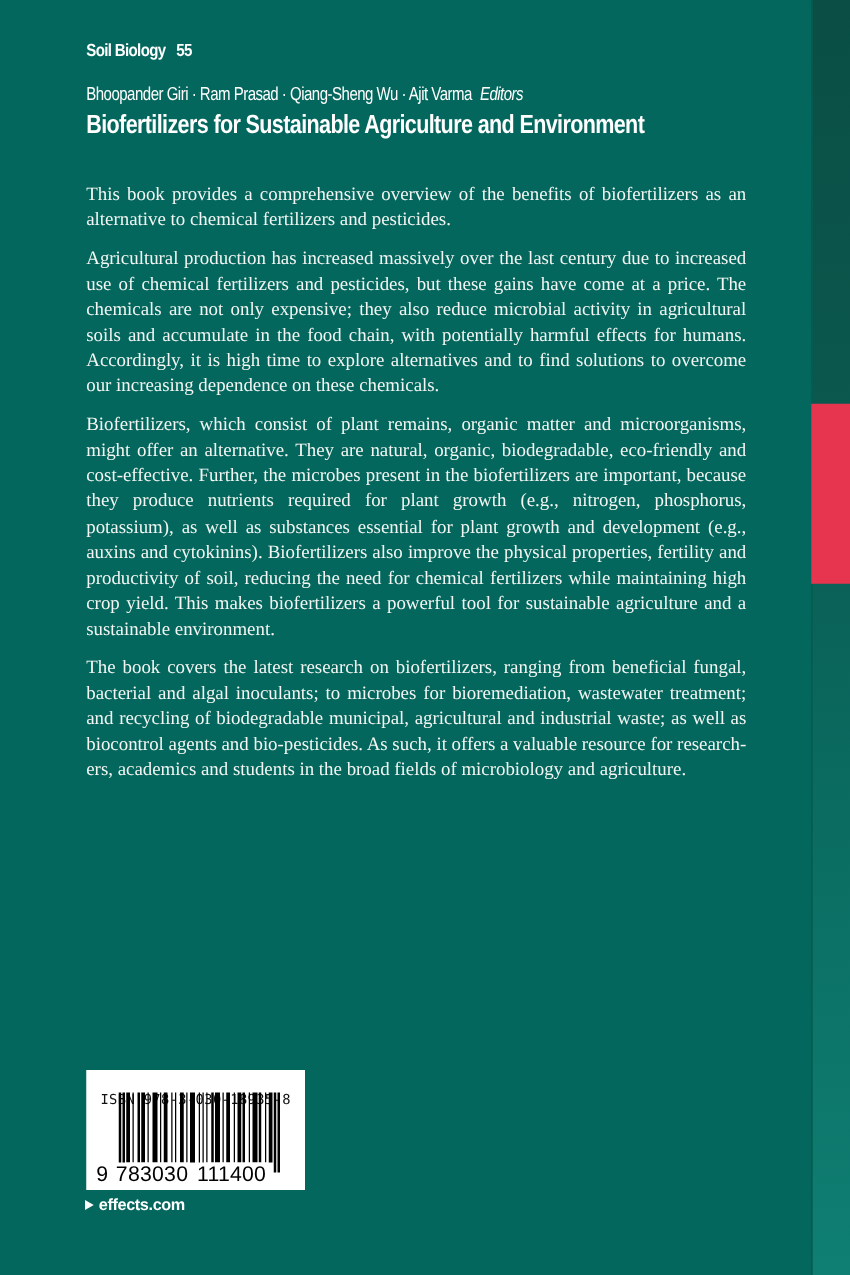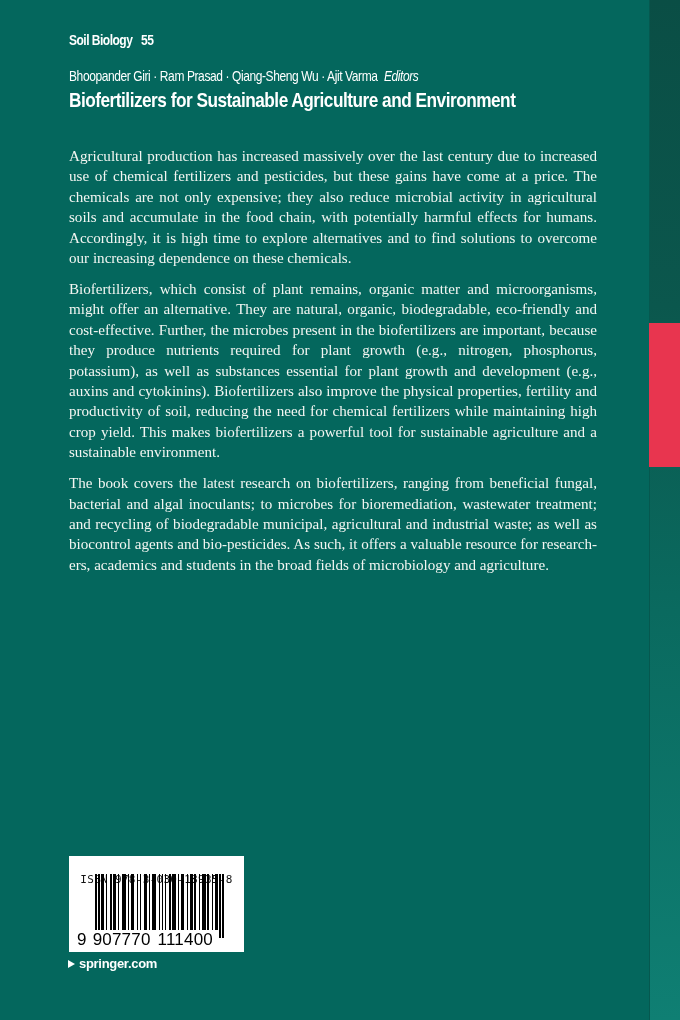--- a/index.html
+++ b/index.html
@@ -98,20 +98,21 @@
   <span>Soil Biology</span><span class="num">55</span>
 </div>
 
 <div class="editors">
   <span>Bhoopander Giri · Ram Prasad · Qiang-Sheng Wu · Ajit Varma</span><span class="role">Editors</span>
 </div>
 
 <div class="title">Biofertilizers for Sustainable Agriculture and Environment</div>
 
 <div class="body-text">
+  <p>This book provides a comprehensive overview of the benefits of biofertilizers as an alternative to chemical fertilizers and pesticides.</p>
   <p>Agricultural production has increased massively over the last century due to increased use of chemical fertilizers and pesticides, but these gains have come at a price. The chemicals are not only expensive; they also reduce microbial activity in agricultural soils and accumulate in the food chain, with potentially harmful effects for humans. Accordingly, it is high time to explore alternatives and to find solutions to overcome our increasing dependence on these chemicals.</p>
   <p>Biofertilizers, which consist of plant remains, organic matter and microorganisms, might offer an alternative. They are natural, organic, biodegradable, eco-friendly and cost-effective. Further, the microbes present in the biofertilizers are important, be­cause they produce nutrients required for plant growth (e.g., nitrogen, phosphorus, potassium), as well as substances essential for plant growth and development (e.g., auxins and cytokinins). Biofertilizers also improve the physical properties, fertility and productivity of soil, reducing the need for chemical fertilizers while maintaining high crop yield. This makes biofertilizers a powerful tool for sustainable agriculture and a sustainable environment.</p>
   <p>The book covers the latest research on biofertilizers, ranging from beneficial fungal, bacterial and algal inoculants; to microbes for bioremediation, wastewater treatment; and recycling of biodegradable municipal, agricultural and industrial waste; as well as biocontrol agents and bio-pesticides. As such, it offers a valuable resource for research­ers, academics and students in the broad fields of microbiology and agriculture.</p>
 </div>
 
 <div class="barcode-box">
   <div class="isbn-text">ISBN 978-3-030-18935-8</div>
   <div class="bars">
     <span class="long" style="width:1.5px"></span>
       <span class="gap" style="width:1.5px"></span>
@@ -172,20 +173,20 @@
       <span class="gap" style="width:3px"></span>
       <span style="width:1.5px"></span>
       <span class="gap" style="width:1.5px"></span>
       <span style="width:3px"></span>
       <span class="gap" style="width:1.5px"></span>
     <span class="long" style="width:1.5px"></span>
       <span class="gap" style="width:1.5px"></span>
       <span class="long" style="width:1.5px"></span>
   </div>
   <div class="barcode-digits">
-    <span class="first">9</span><span class="grp">907770</span>&nbsp;<span class="grp">111400</span>
+    <span class="first">9</span><span class="grp">783030</span>&nbsp;<span class="grp">111400</span>
   </div>
 </div>
 
 <div class="springer">
   <span class="arrow"></span>
-  <span>springer.com</span>
+  <span>effects.com</span>
 </div>
 
 </body></html>

